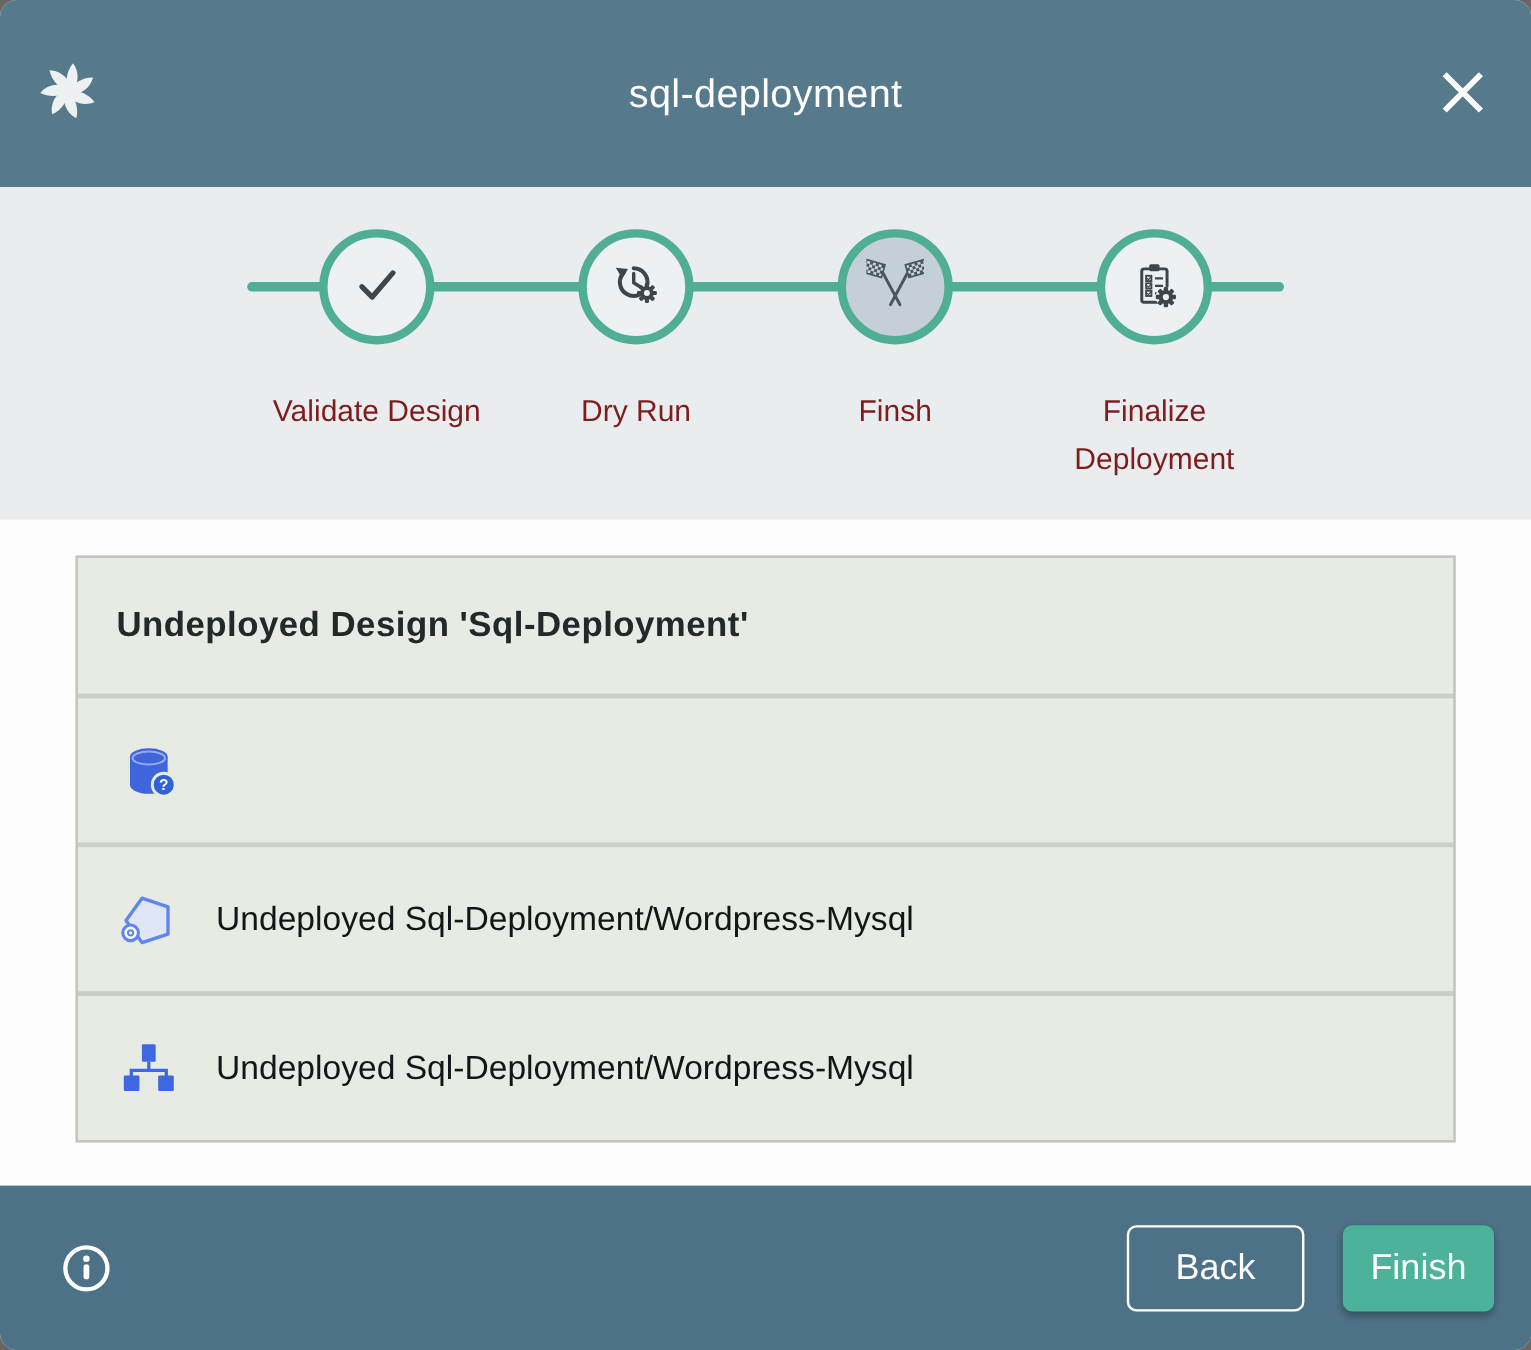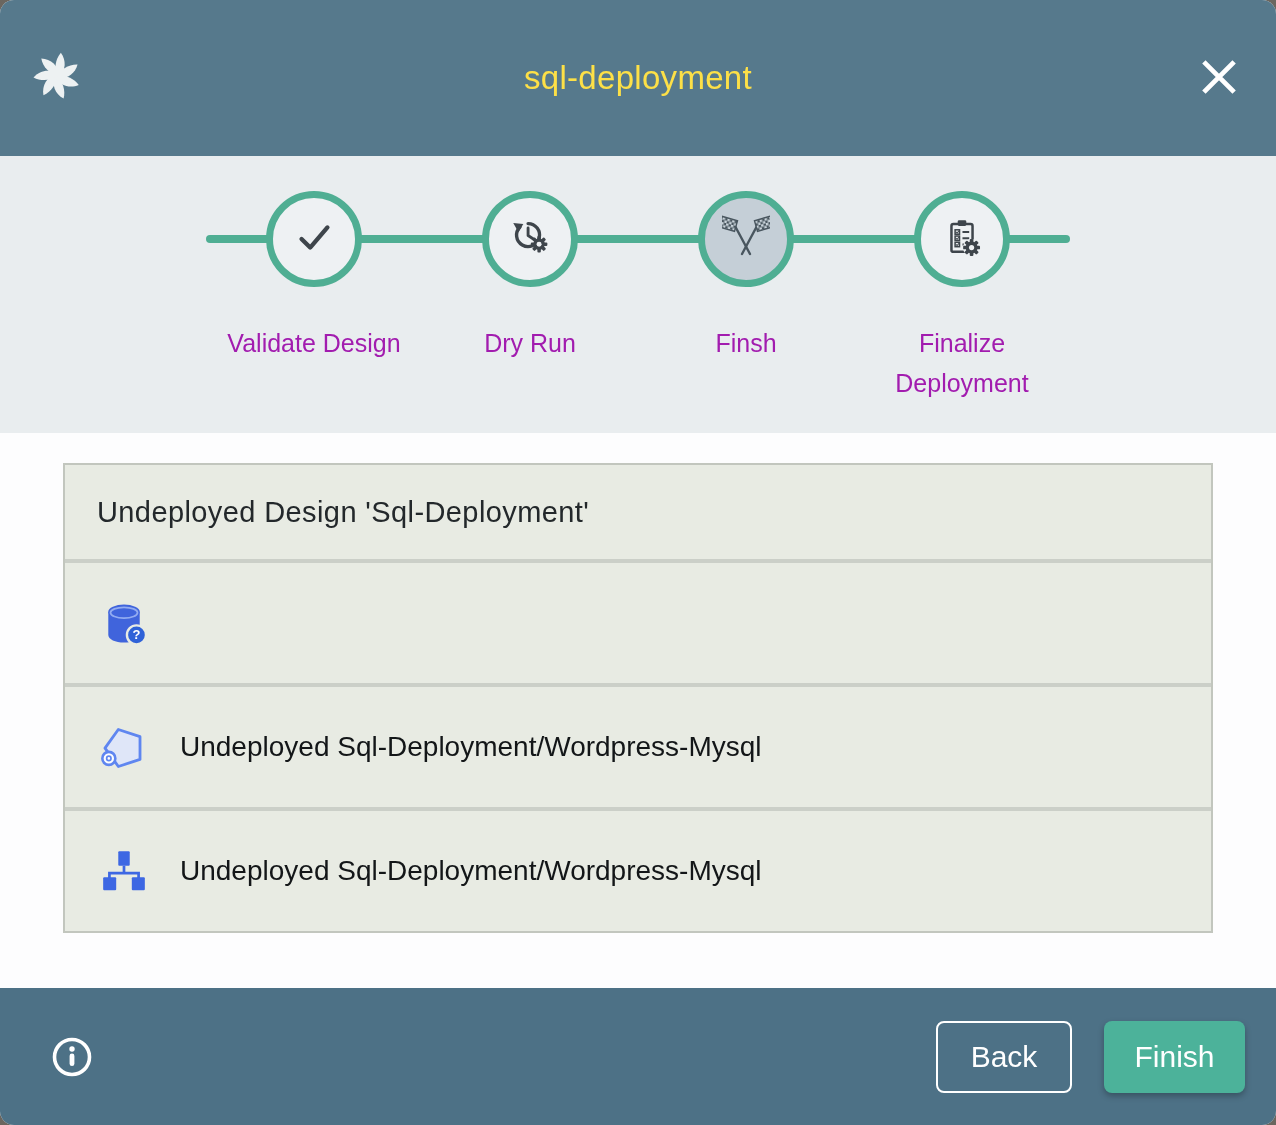--- a/index.html
+++ b/index.html
@@ -16,21 +16,21 @@
     background:#FDFDFE;
   }
 
   
   .hdr{
     height:156px;flex:none;position:relative;
     background:#56798C;
     display:flex;align-items:center;justify-content:center;
   }
   .hdr .logo{position:absolute;left:28px;top:47px;width:58px;height:58px;}
-  .hdr .title{color:#fde047;font-size:33px;letter-spacing:.3px;}
+  .hdr .title{color:#ffffff;font-size:33px;letter-spacing:.3px;}
   .hdr .close{
     position:absolute;right:32px;top:52px;width:50px;height:50px;
     background:none;border:none;padding:2px;cursor:pointer;
   }
 
   
   .stepper{height:277px;flex:none;background:#E9EDEF;position:relative;}
   .track{
     position:absolute;left:206px;width:864px;top:79px;height:8px;
     background:#4FAE93;border-radius:4px;
@@ -39,52 +39,52 @@
     position:relative;display:flex;justify-content:center;padding-top:35px;
   }
   .step{width:216px;display:flex;flex-direction:column;align-items:center;}
   .circle{
     width:82px;height:82px;border:7px solid #4FAE93;border-radius:50%;
     background:#EEF1F3;display:flex;align-items:center;justify-content:center;
     position:relative;z-index:1;cursor:pointer;
   }
   .step.active .circle{background:#C5CFD7;}
   .step-label{
-    margin-top:36px;font-size:25px;line-height:40px;color:#a21caf;
+    margin-top:36px;font-size:25px;line-height:40px;color:#7f1d1d;
     text-align:center;max-width:178px;
   }
 
   
   .content{flex:1;background:#FDFDFE;padding:30px 63px 0;}
   .panel{
     border:2px solid #C2C6BE;background:#CBCFC8;
     display:flex;flex-direction:column;gap:4px;
   }
   .row{background:#E8EBE3;display:flex;align-items:center;}
-  .row.head{height:94px;padding-left:32px;font-size:29px;font-weight:400;
+  .row.head{height:113px;padding-left:32px;font-size:29px;font-weight:700;
     letter-spacing:.4px;color:#23282B;}
   .row.item{height:120px;padding-left:33px;font-size:28px;color:#131618;}
   .row.item .ricon{width:52px;height:52px;margin-right:30px;flex:none;
     display:flex;align-items:center;justify-content:center;}
 
   
   .ftr{
     height:137px;flex:none;background:#4D7186;
     display:flex;align-items:center;
   }
   .info-btn{margin-left:50px;width:44px;height:44px;background:none;border:none;
     padding:0;cursor:pointer;}
   .btns{margin-left:auto;margin-right:31px;display:flex;gap:32px;}
   .btn{
     height:72px;border-radius:8px;font-size:30px;color:#fff;
     display:flex;align-items:center;justify-content:center;cursor:pointer;
     font-family:"Liberation Sans",sans-serif;
   }
-  .btn.back{width:136px;background:transparent;border:2px solid #fff;margin-left:43px;}
-  .btn.finish{width:141px;background:#4CB29A;border:none;
+  .btn.back{width:148px;background:transparent;border:2px solid #fff;margin-left:43px;}
+  .btn.finish{width:126px;background:#4CB29A;border:none;
     box-shadow:0 3px 6px rgba(0,0,0,.28);}
 </style>
 </head>
 <body>
 
 <div class="modal">
 
   <div class="hdr">
     <span class="logo">
       <svg viewBox="-30 -30 60 60" width="58" height="58">

